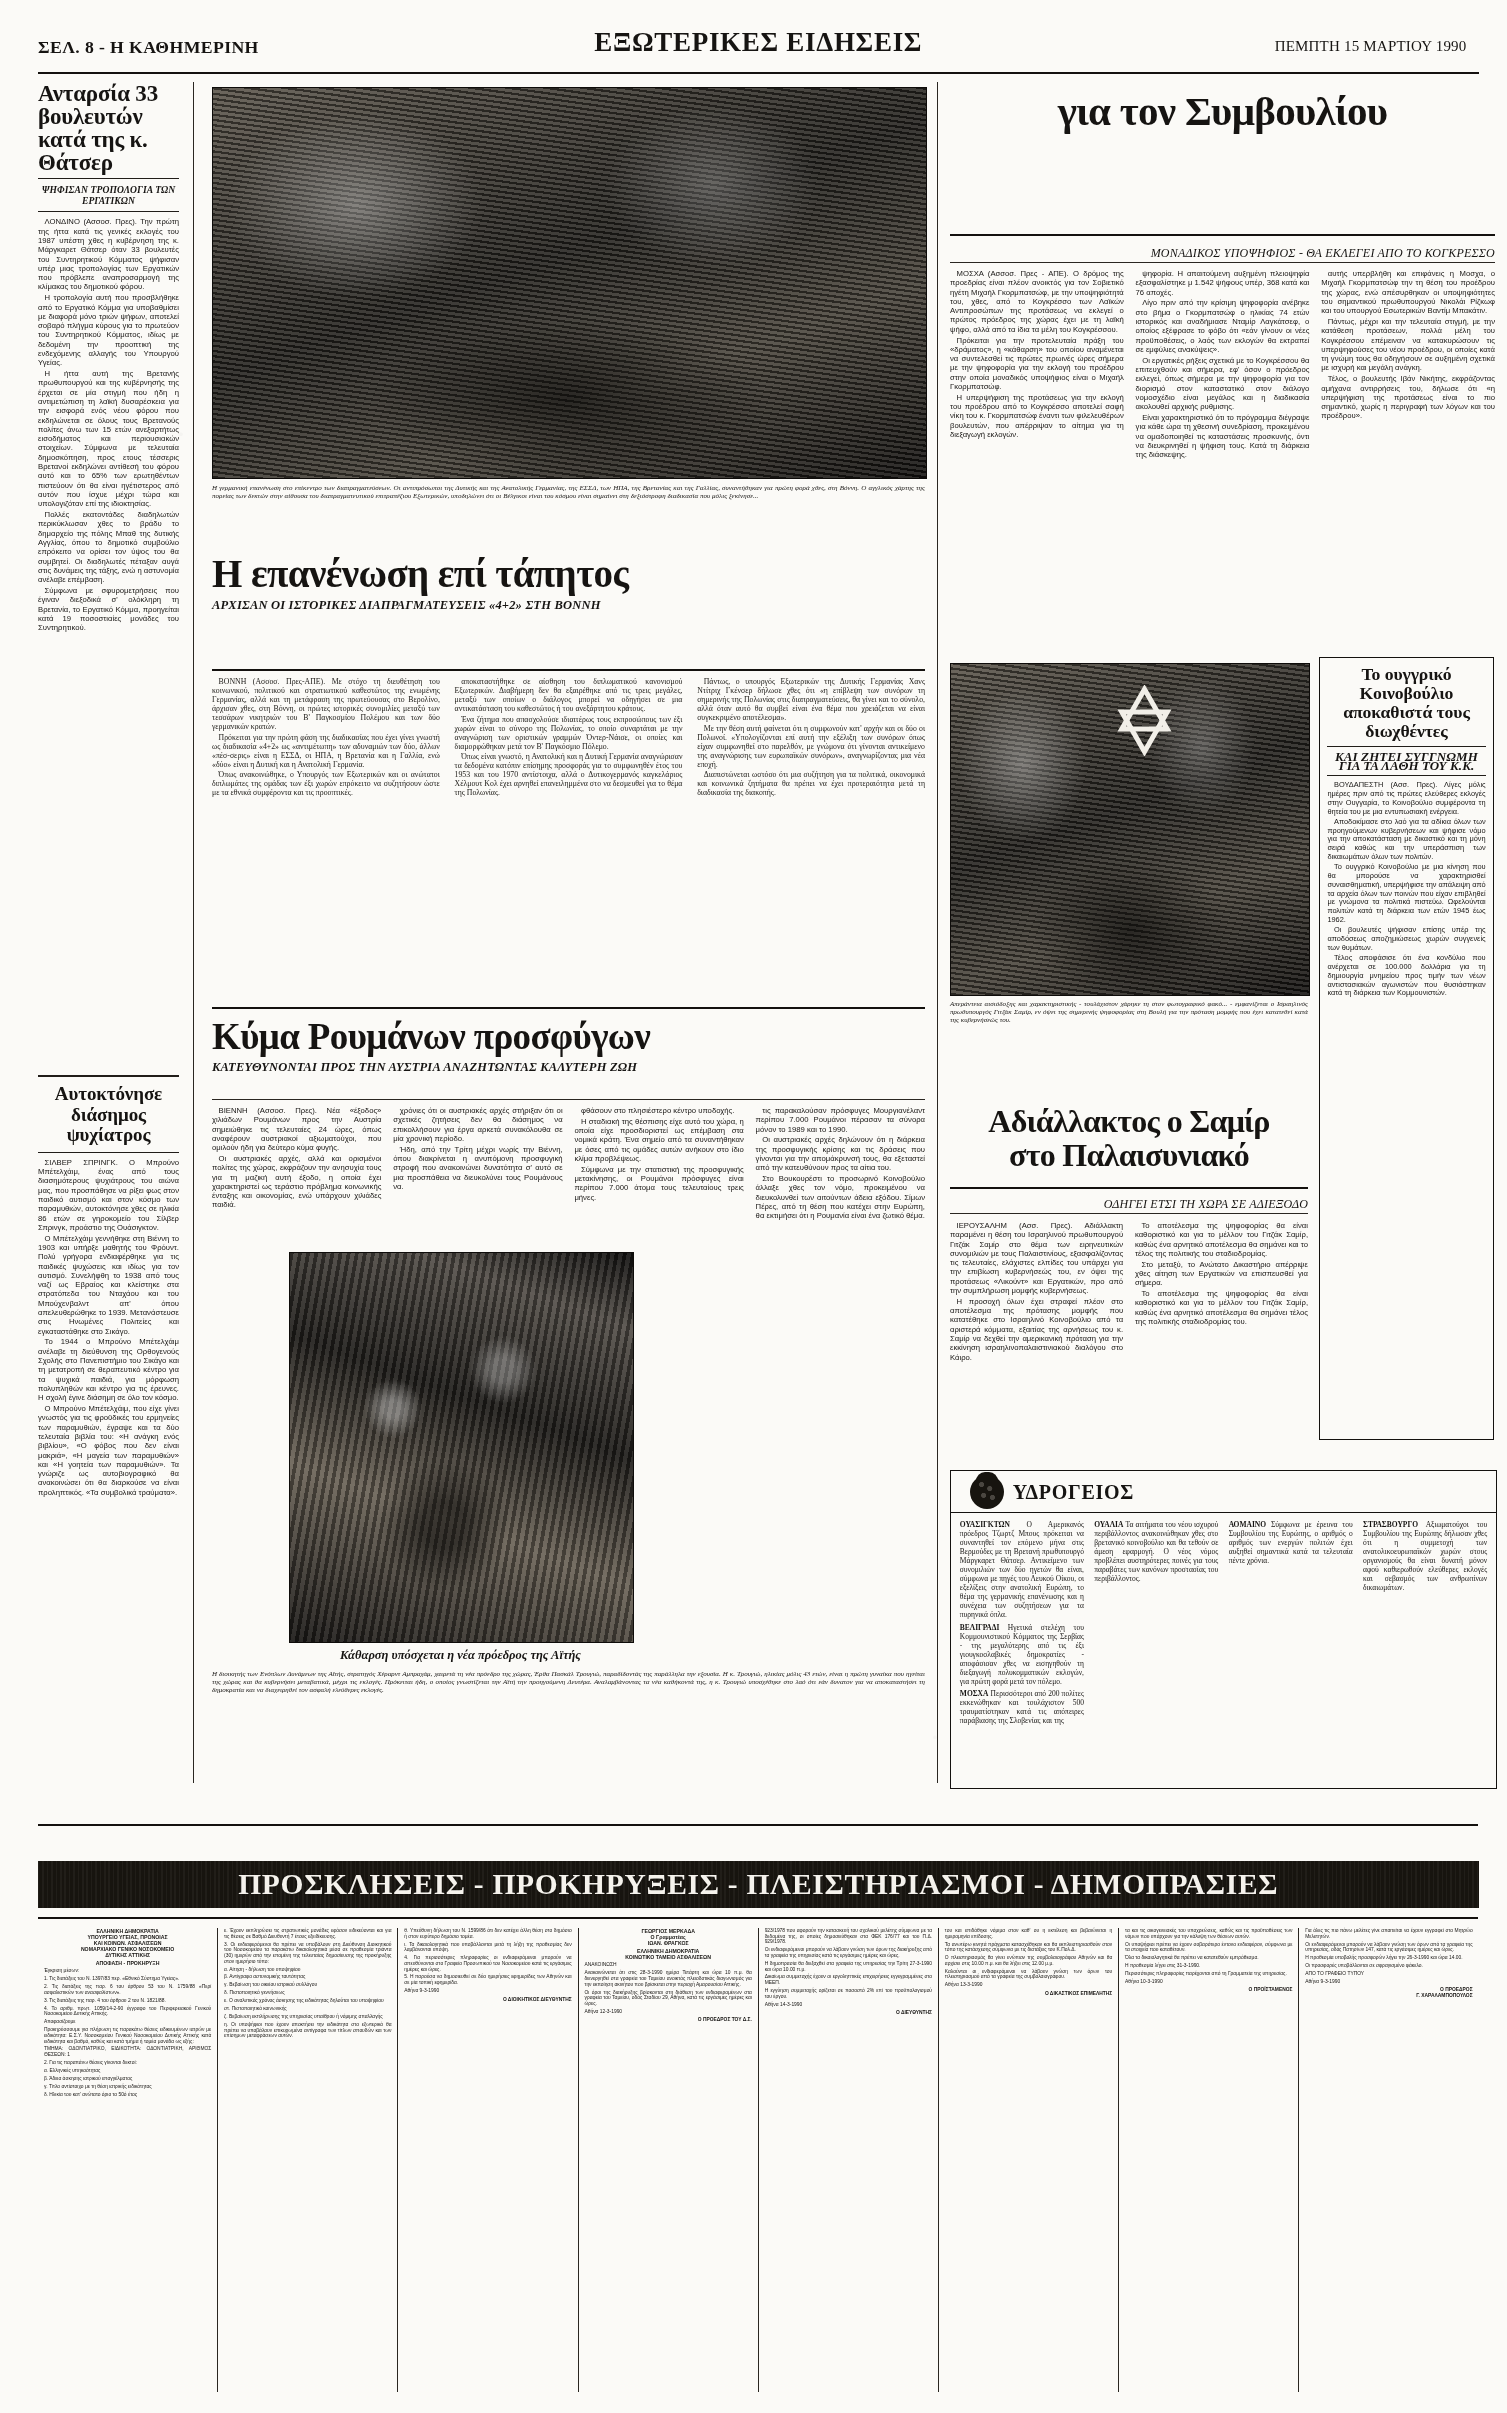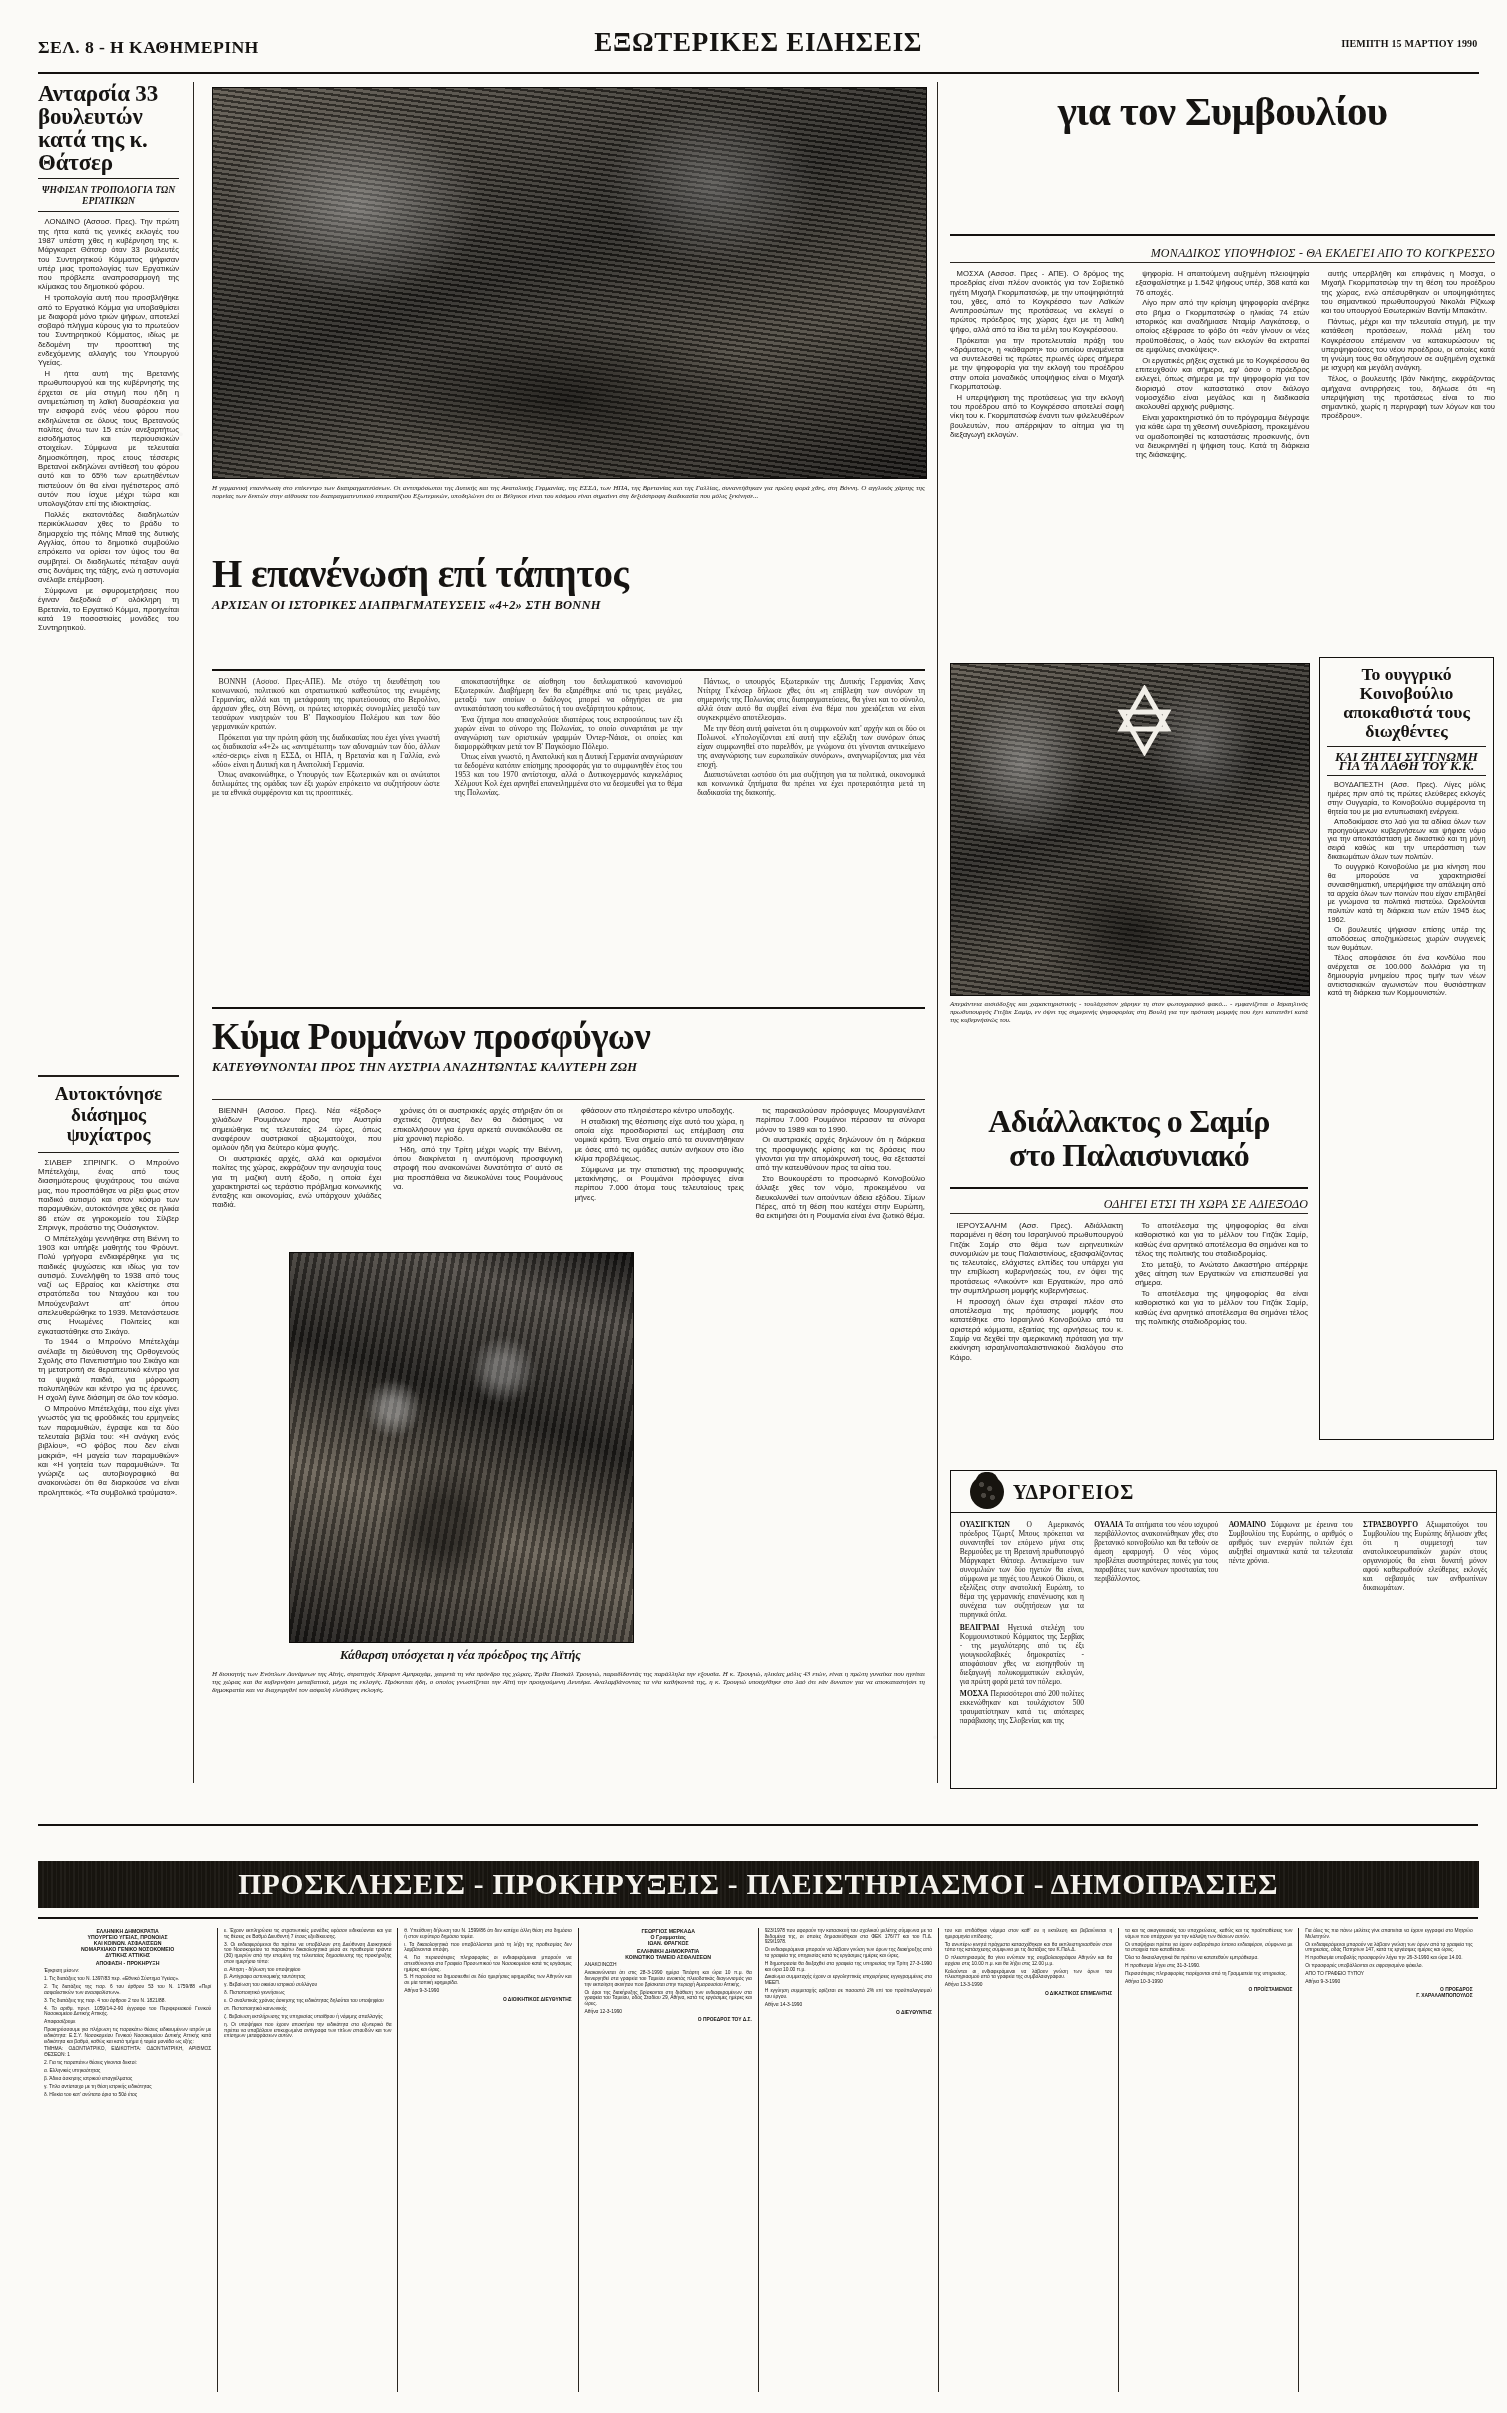--- a/index.html
+++ b/index.html
@@ -29,22 +29,22 @@
     white-space:nowrap;
   }
   .section-title{
     position:absolute;left:50%;top:1.5px;transform:translateX(-50%);
     font-family:"Liberation Serif",serif;
     font-weight:bold;font-size:27px;letter-spacing:0.7px;
     font-variant:small-caps;
     white-space:nowrap;
   }
   .dateline{
-    position:absolute;right:1px;top:13.3px;
-    font-weight:bold;font-size:10px;letter-spacing:0.2px;
+    position:absolute;right:12px;top:13.3px;
+    font-weight:normal;font-size:15px;letter-spacing:0.2px;
     white-space:nowrap;
   }
   .rule-top{position:absolute;left:38px;right:29.5px;top:72px;height:2.2px;background:#14110f;}
 
   
   .col{
     font-size:7.8px;line-height:9px;
     text-align:justify;
     hyphens:auto;
     color:#1a1814;

